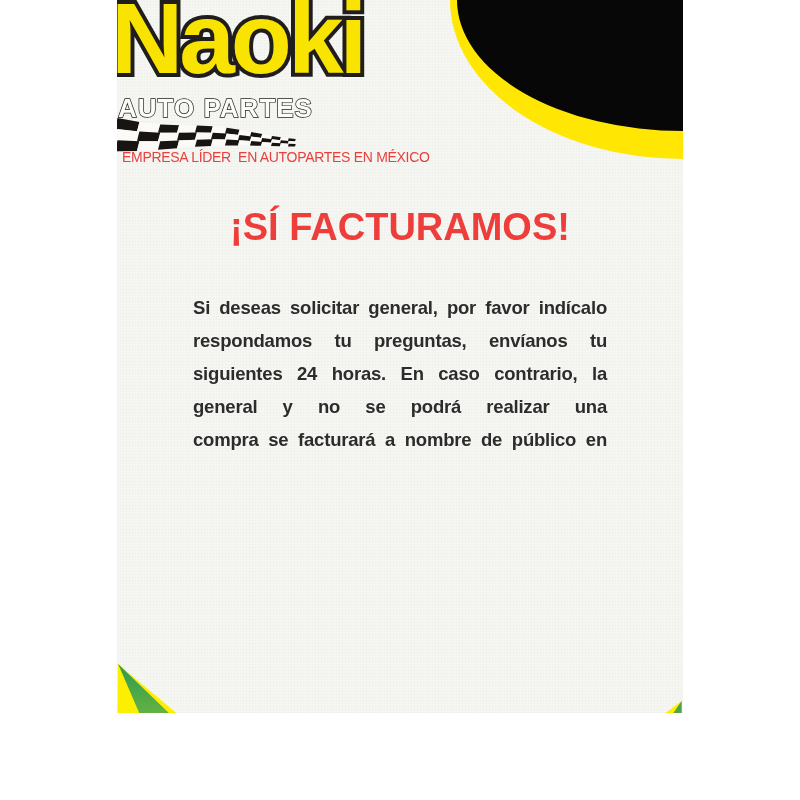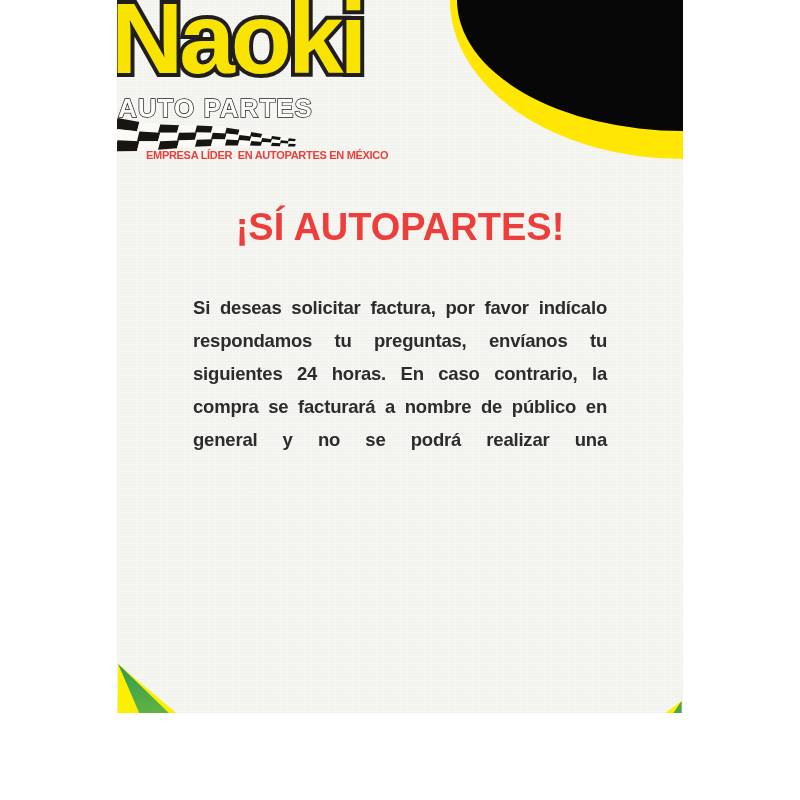--- a/index.html
+++ b/index.html
@@ -23,22 +23,22 @@
   .wordmark{position:absolute;left:-6px;top:-17px;margin:0;
         font-size:100px;font-weight:bold;line-height:1.1;letter-spacing:-4px;
         color:#f8e400;-webkit-text-stroke:8px #201d1d;paint-order:stroke fill;
         text-stroke:8px #201d1d;}
   .autopartes{position:absolute;left:1px;top:93px;
         font-size:26px;font-weight:bold;letter-spacing:1px;
         color:#fcfcf9;-webkit-text-stroke:1.4px #1b1918;paint-order:stroke fill;
         white-space:nowrap;}
   .flag{position:absolute;left:-2px;top:115px;width:186px;height:40px;}
   .tagline{position:absolute;left:5px;top:149px;width:400px;
-        font-size:11px;font-weight:bold;letter-spacing:-0.3px;
-        color:#e8403c;white-space:pre;margin-left:24px;}
+        font-size:14px;font-weight:normal;letter-spacing:-0.3px;
+        color:#e8403c;white-space:pre;}
   
   .headline{position:absolute;left:0;top:206px;width:566px;text-align:center;
         font-size:38px;font-weight:bold;letter-spacing:0px;color:#ee3e3b;margin:0;}
   .paragraph{position:absolute;left:76px;top:291px;width:414px;color:#2d2c2c;
         font-size:18.5px;font-weight:bold;letter-spacing:-0.2px;}
   .pline{height:33px;line-height:33px;text-align:justify;text-align-last:justify;
         white-space:nowrap;}
   .pline.last{text-align-last:left;}
   
   .shape{position:absolute;}
@@ -111,28 +111,28 @@
               <polygon points="165.85,28.3 173.85,28.7 173,31.4 165,31.3" fill="#fbfaf7"></polygon>
               <polygon points="173.7,23.3 180.7,23.9 180,26.4 173,26.0" fill="#171412"></polygon>
               <polygon points="173.7,26.0 180.7,26.4 180,28.9 173,28.7" fill="#fbfaf7"></polygon>
               <polygon points="173.7,28.7 180.7,28.9 180,31.4 173,31.4" fill="#171412"></polygon>
             </g>
         </svg>
       </div>
       <div class="tagline">EMPRESA LÍDER  EN AUTOPARTES EN MÉXICO</div>
     </div>
 
-    <h2 class="headline">¡SÍ AUTOPARTES!</h2>
+    <h2 class="headline">¡SÍ FACTURAMOS!</h2>
 
     <div class="paragraph">
-      <div class="pline">Si deseas solicitar factura, por favor indícalo</div>
+      <div class="pline">Si deseas solicitar general, por favor indícalo</div>
       <div class="pline">respondamos tu preguntas, envíanos tu</div>
       <div class="pline">siguientes 24 horas. En caso contrario, la</div>
+      <div class="pline">general y no se podrá realizar una</div>
       <div class="pline">compra se facturará a nombre de público en</div>
-      <div class="pline">general y no se podrá realizar una</div>
     </div>
 
     <div class="shape bl-yellow"></div>
     <div class="shape bl-green"></div>
     <div class="shape bc-greenface"></div>
     <div class="shape br-yellow"></div>
     <div class="shape bc-black"></div>
     <div class="shape br-green"></div>
 
   </div>

